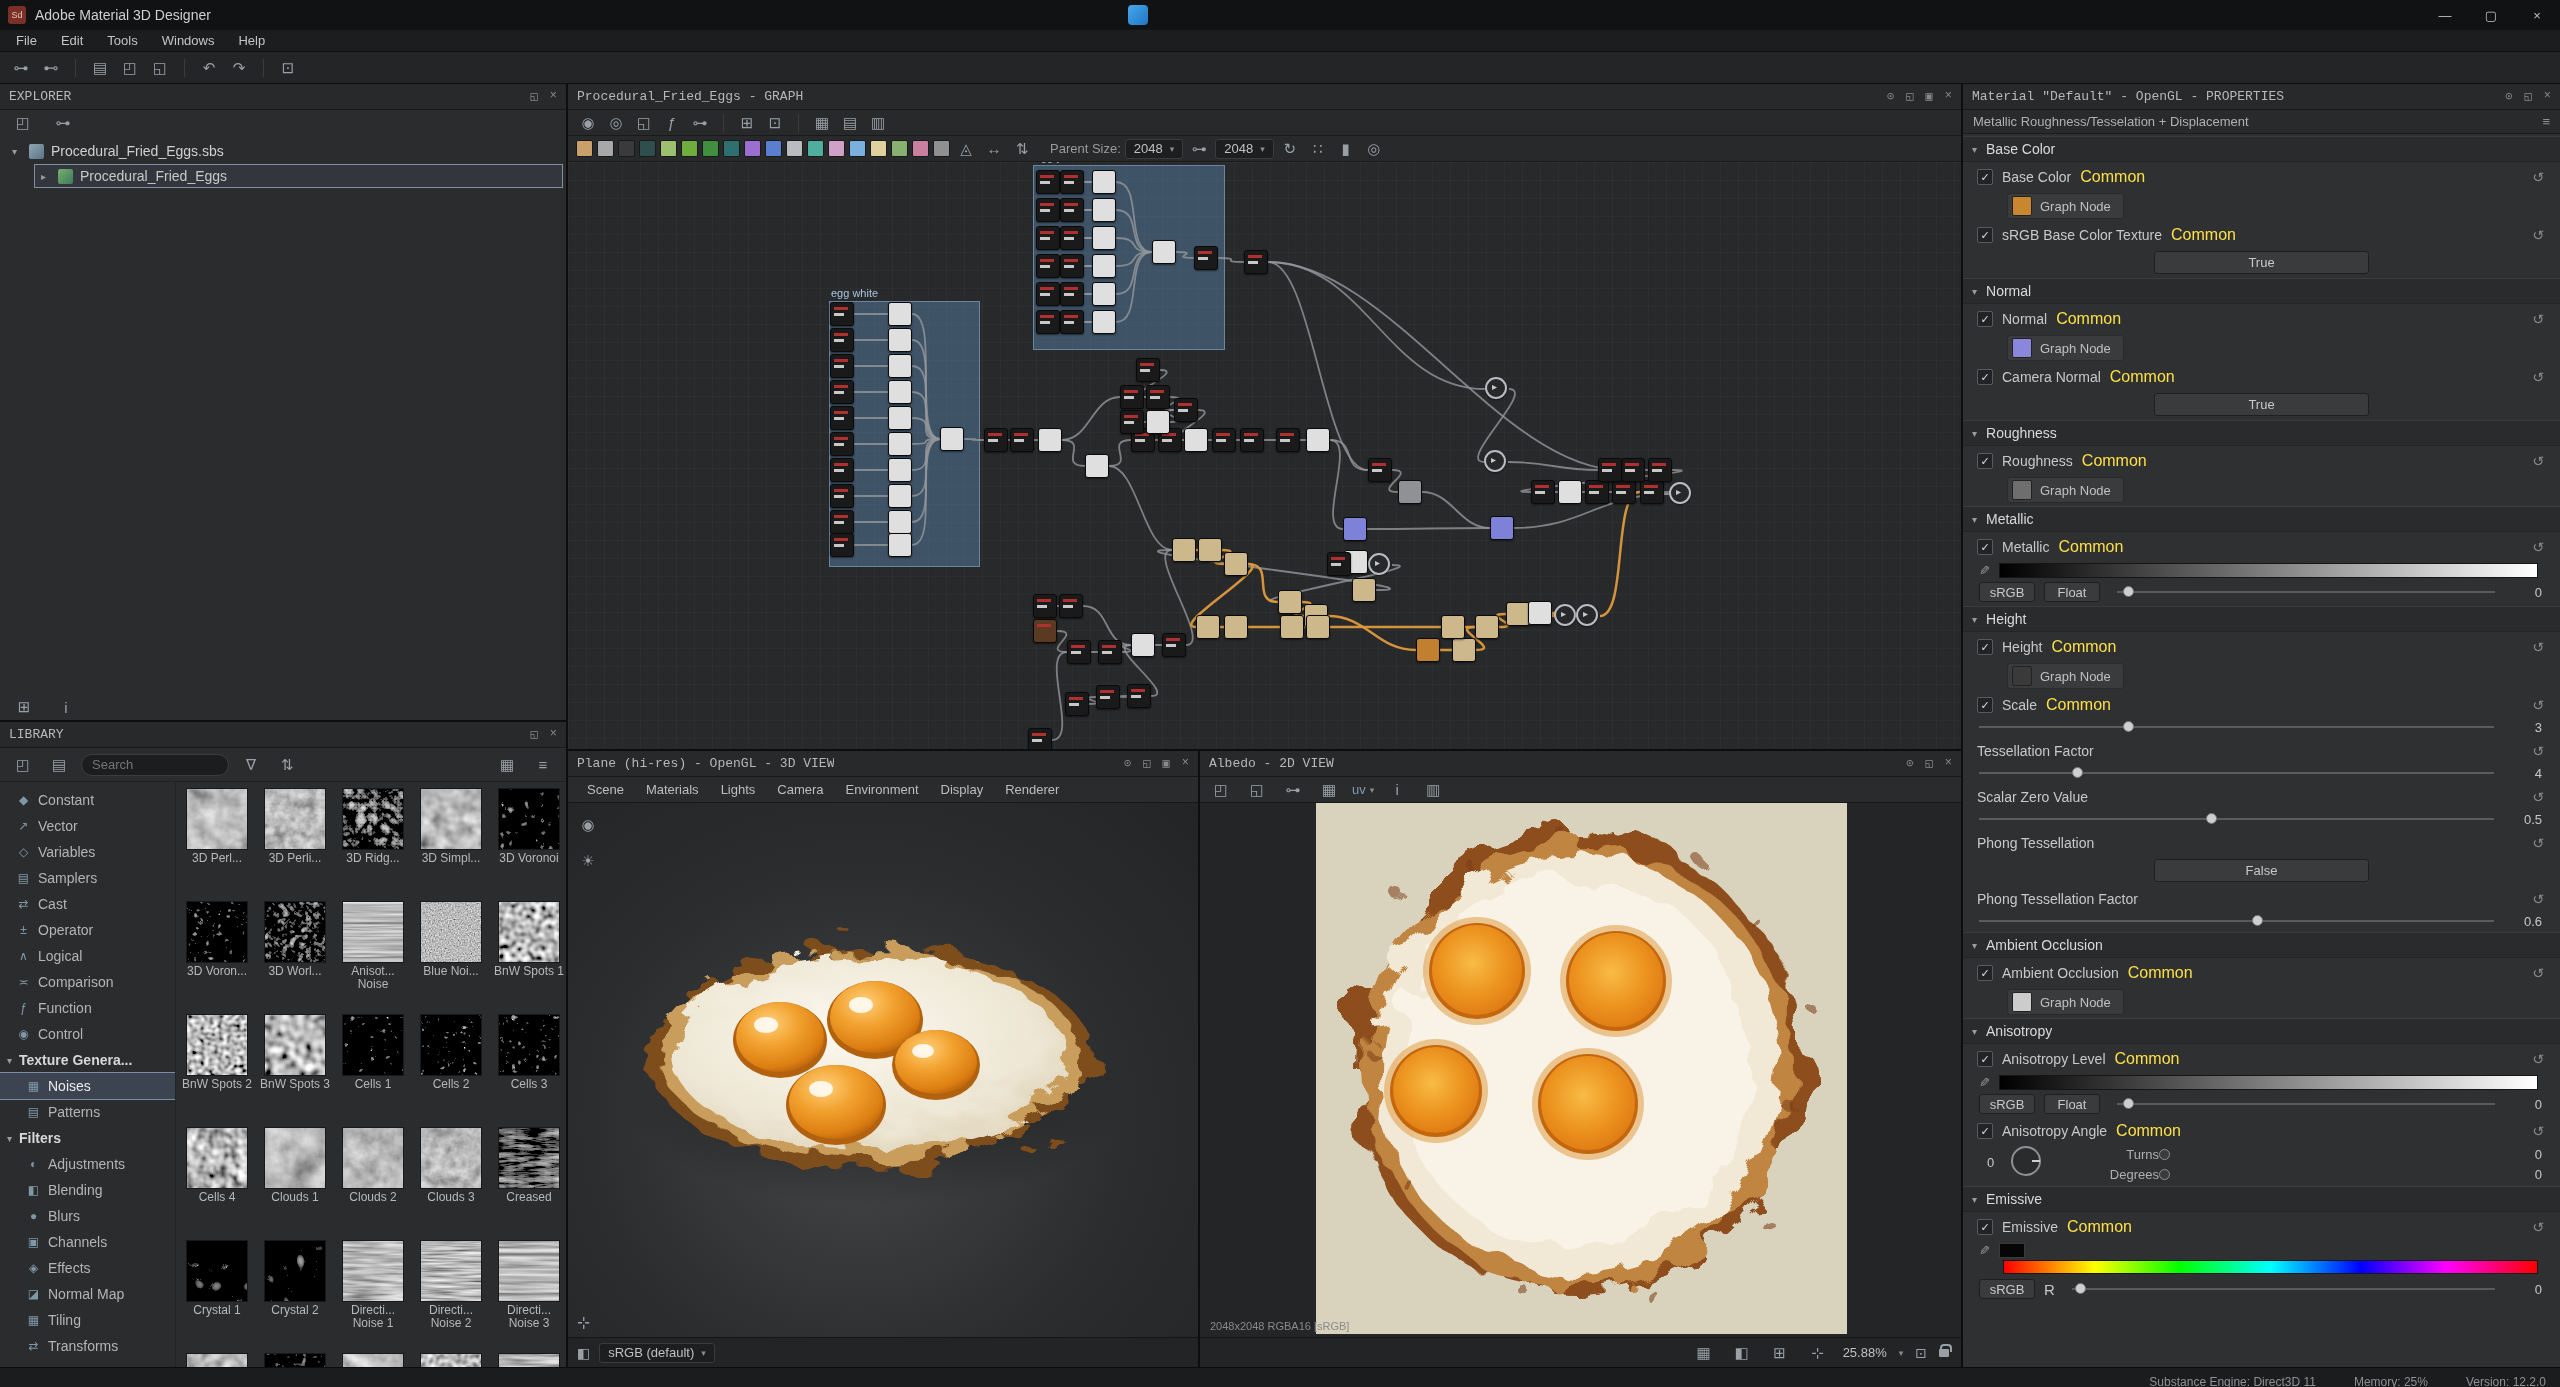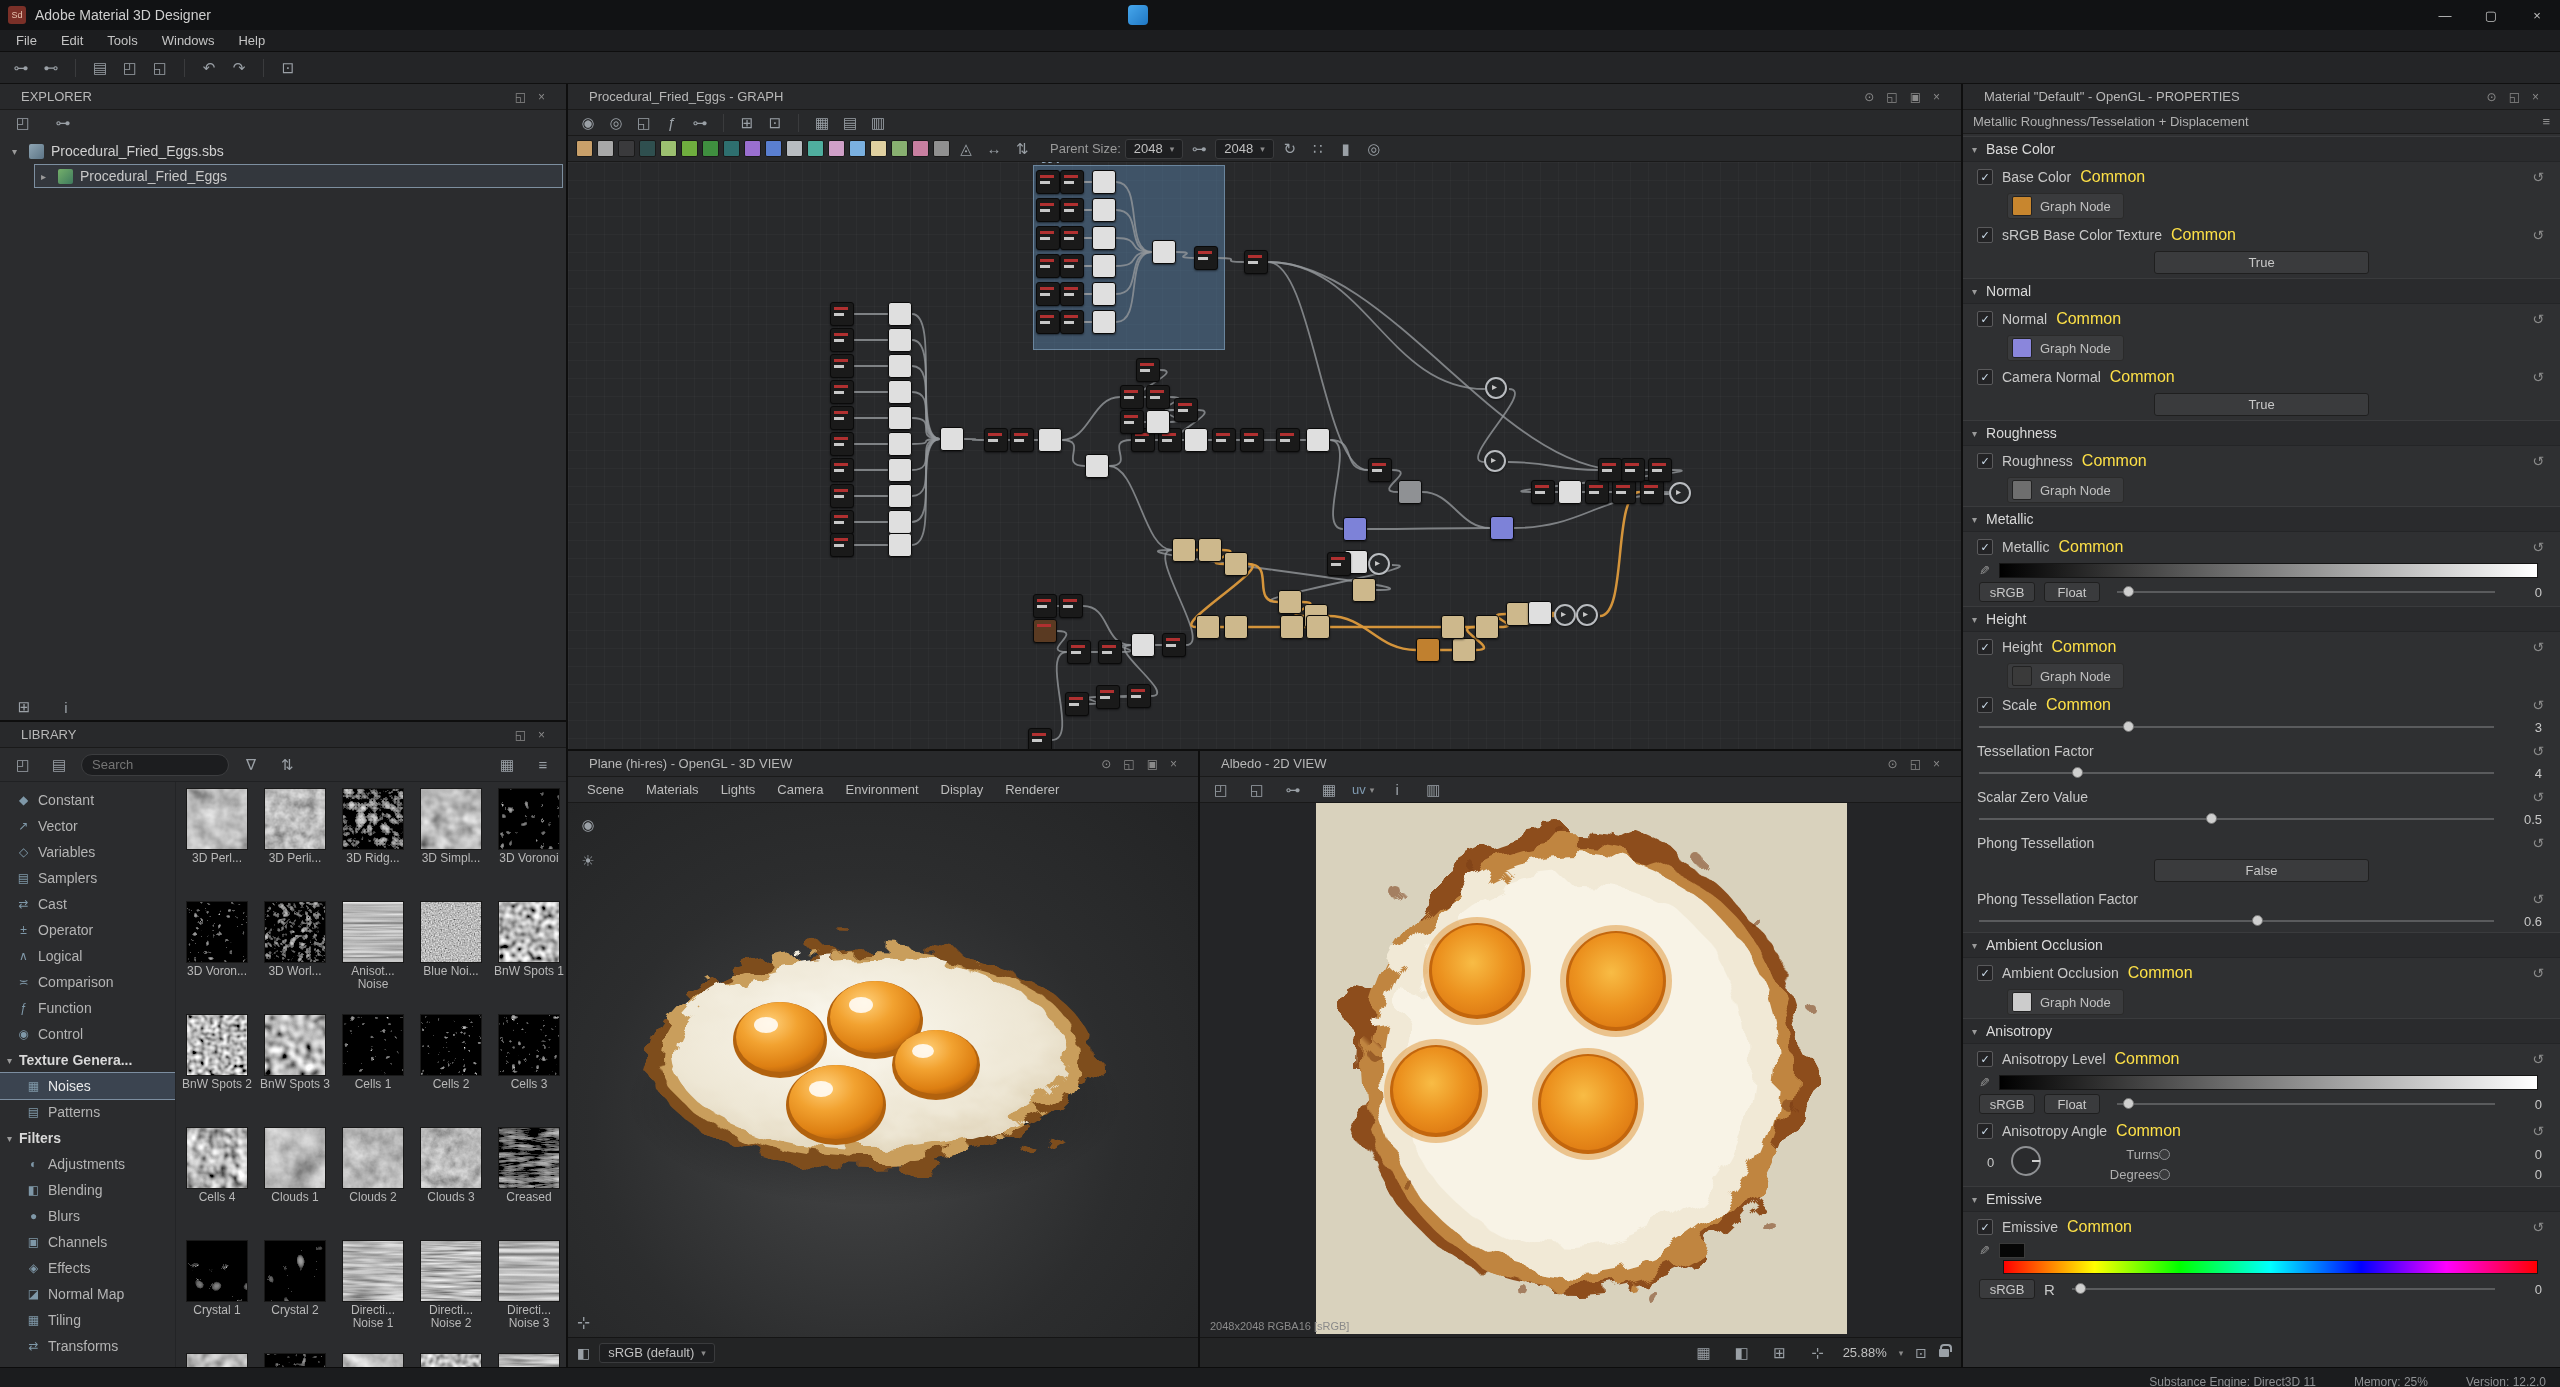--- a/index.html
+++ b/index.html
@@ -16,21 +16,21 @@
   .menu-item{padding:0 12px;font-size:13px;color:#c4c4c4;}
   #toolbar{height:32px;background:#242527;display:flex;align-items:center;padding-left:8px;gap:4px;border-bottom:1px solid #101010;}
   .ticon{width:26px;height:24px;display:flex;align-items:center;justify-content:center;color:#9aa0a6;font-size:15px;}
   .tsep{width:1px;height:18px;background:#3a3b3d;margin:0 7px;}
   
   #workspace{display:flex;height:1283px;}
   #left{width:568px;display:flex;flex-direction:column;border-right:2px solid #0e0e0e;}
   #center{width:1395px;display:flex;flex-direction:column;border-right:2px solid #0e0e0e;}
   #props{width:597px;display:flex;flex-direction:column;background:#2f3032;}
   
-  .phead{height:26px;background:#28292b;border-bottom:1px solid #1a1a1a;display:flex;align-items:center;padding:0 21px;font-size:13px;color:#b8b8b8;flex:none;}
+  .phead{height:26px;background:#28292b;border-bottom:1px solid #1a1a1a;display:flex;align-items:center;padding:0 9px;font-size:13px;color:#b8b8b8;flex:none;font-family:Liberation Mono, monospace;}
   .ph-title{white-space:nowrap;overflow:hidden;}
   .phead-icons{margin-left:auto;display:flex;gap:12px;color:#8a8a8a;font-size:12px;}
   .phead-icons span{cursor:default;}
   
   #explorer{height:638px;display:flex;flex-direction:column;background:#2b2c2e;border-bottom:2px solid #0e0e0e;}
   .exp-tools{height:26px;display:flex;align-items:center;gap:14px;padding:0 10px;color:#7f8488;font-size:13px;flex:none;}
   .tree{flex:1;padding-top:2px;font-size:14px;overflow:hidden;}
   .tree-row{height:26px;display:flex;align-items:center;gap:7px;padding-left:12px;color:#d0d0d0;}
   .tree-chev{font-size:10px;color:#9a9a9a;width:10px;}
   .node-ic{width:15px;height:15px;border-radius:2px;background:linear-gradient(135deg,#8fa6b4,#5c7486);flex:none;}
@@ -892,20 +892,23 @@
             <span class="gsel-arrow">▾</span>
           </span>
           <span class="ticon">↻</span>
           <span class="ticon">∷</span>
           <span class="ticon">▮</span>
           <span class="ticon">◎</span>
         </div>
       <div id="graph-canvas">
           <div class="gframe" style="left: 465px; top: 3px; width: 192px; height: 185px;">
             <div class="gframe-label">egg yolk</div>
+          </div>
+          <div class="gframe" style="left: 261px; top: 139px; width: 151px; height: 266px;">
+            <div class="gframe-label">egg white</div>
           </div>
           <svg width="1395" height="591" id="edges">
             <path d="M492 20 C520 20 496 20 524 20" fill="none" stroke="#94979b" stroke-width="1.8" stroke-opacity="0.8"></path>
             <path d="M516 20 C544 20 496 20 524 20" fill="none" stroke="#94979b" stroke-width="1.8" stroke-opacity="0.8"></path>
             <path d="M492 48 C520 48 496 48 524 48" fill="none" stroke="#94979b" stroke-width="1.8" stroke-opacity="0.8"></path>
             <path d="M516 48 C544 48 496 48 524 48" fill="none" stroke="#94979b" stroke-width="1.8" stroke-opacity="0.8"></path>
             <path d="M492 76 C520 76 496 76 524 76" fill="none" stroke="#94979b" stroke-width="1.8" stroke-opacity="0.8"></path>
             <path d="M516 76 C544 76 496 76 524 76" fill="none" stroke="#94979b" stroke-width="1.8" stroke-opacity="0.8"></path>
             <path d="M492 104 C520 104 496 104 524 104" fill="none" stroke="#94979b" stroke-width="1.8" stroke-opacity="0.8"></path>
             <path d="M516 104 C544 104 496 104 524 104" fill="none" stroke="#94979b" stroke-width="1.8" stroke-opacity="0.8"></path>

